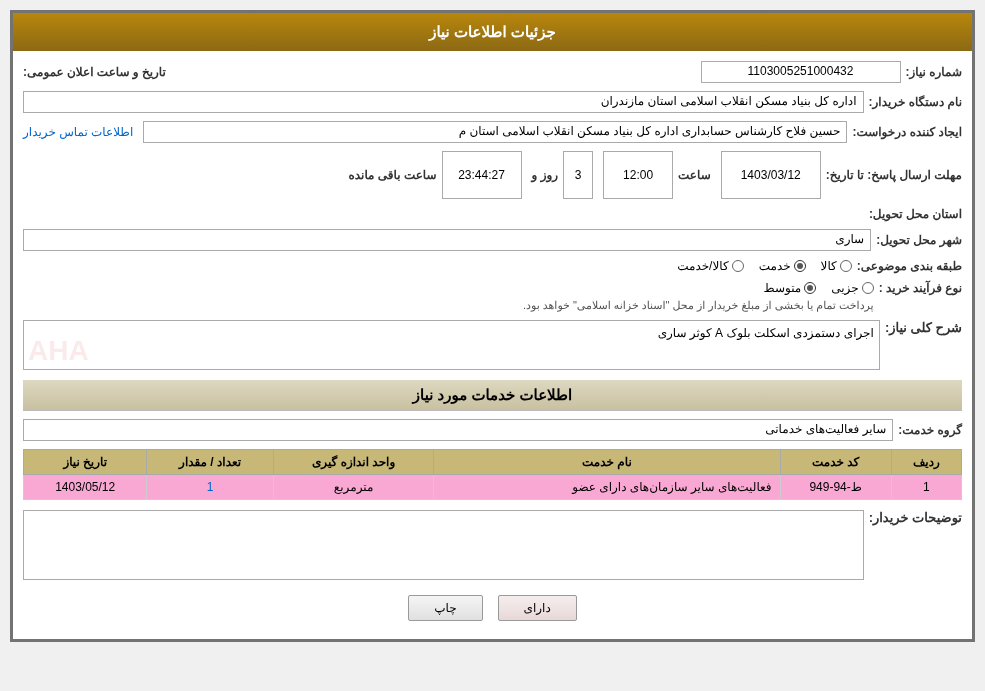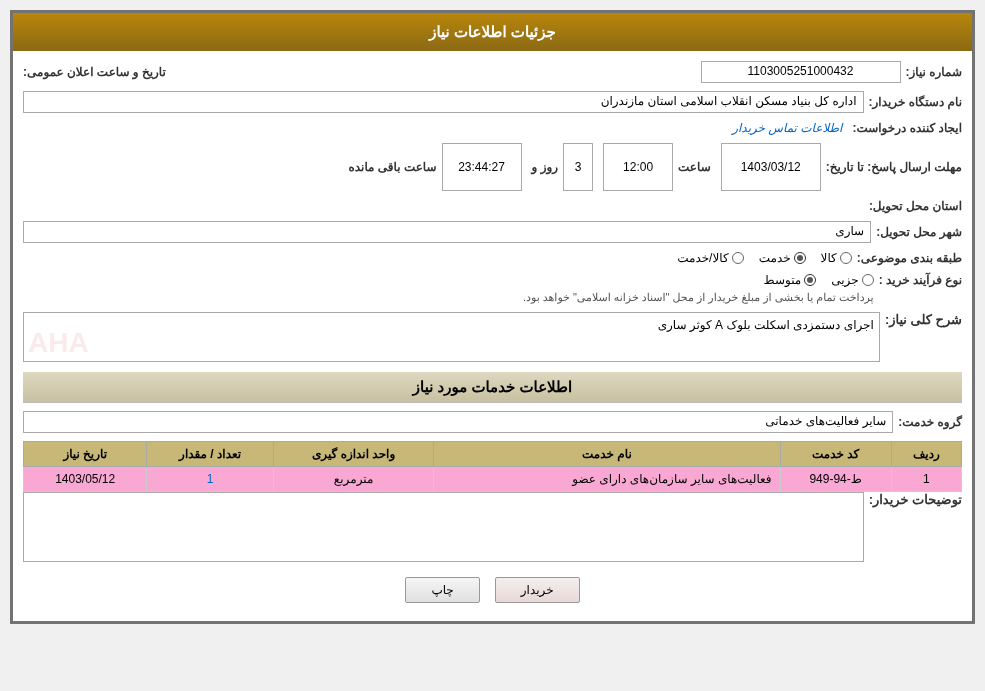--- a/index.html
+++ b/index.html
@@ -30,21 +30,20 @@
     .row {
       display: flex;
       align-items: center;
       margin-bottom: 6px;
       gap: 5px;
     }
     .link-text {
       color: #0066cc;
       cursor: pointer;
       text-decoration: none;
-      font-style: italic;
     }
     .field-label {
       font-weight: bold;
       color: #333;
       white-space: nowrap;
     }
     .field-value {
       border: 1px solid #aaa;
       padding: 2px 8px;
       background: #fff;
@@ -201,20 +200,21 @@
       <span class="field-label">تاریخ و ساعت اعلان عمومی:</span>
     </div>
 
     <div class="row" style="margin-bottom:8px;">
       <span class="field-label">نام دستگاه خریدار:</span>
       <div class="wide-box">اداره کل بنیاد مسکن انقلاب اسلامی استان مازندران</div>
     </div>
 
     <div class="row" style="margin-bottom:8px;">
       <span class="field-label">ایجاد کننده درخواست:</span>
+      <div class="wide-box">حسین فلاح کارشناس حسابداری اداره کل بنیاد مسکن انقلاب اسلامی استان م</div>
       <a class="link-text" style="white-space:nowrap; margin-right:5px;">اطلاعات تماس خریدار</a>
     </div>
 
     <div class="row" style="margin-bottom:8px; align-items:center;">
       <span class="field-label" style="min-width:130px;">مهلت ارسال پاسخ: تا تاریخ:</span>
       <div class="small-box" style="min-width:100px;">1403/03/12</div>
       <span class="field-label" style="margin-right:5px;">ساعت</span>
       <div class="small-box" style="min-width:70px;">12:00</div>
       <div class="small-box" style="min-width:30px; margin-right:5px;">3</div>
       <span class="field-label">روز و</span>
@@ -298,26 +298,26 @@
       <td>1</td>
       <td>ط-94-949</td>
       <td class="text-right">فعالیت‌های سایر سازمان‌های دارای عضو</td>
       <td>مترمربع</td>
       <td class="blue-text">1</td>
       <td>1403/05/12</td>
     </tr>
         </tbody>
     </table>
 
-    <div class="row" style="align-items:flex-start;">
+    <div class="row" style="margin-top:10px; align-items:flex-start;">
       <span class="field-label" style="font-size:13px; font-weight:bold; white-space:nowrap;">توضیحات خریدار:</span>
       <div style="flex:1;">
         <textarea class="desc-textarea" style=""></textarea>
       </div>
     </div>
 
     <div class="btn-row">
-      <button class="btn btn-back">خریدار</button>
+      <button class="btn btn-back">دارای</button>
       <button class="btn btn-print">چاپ</button>
     </div>
 
   </div>
 </div>
 
 </body></html>

